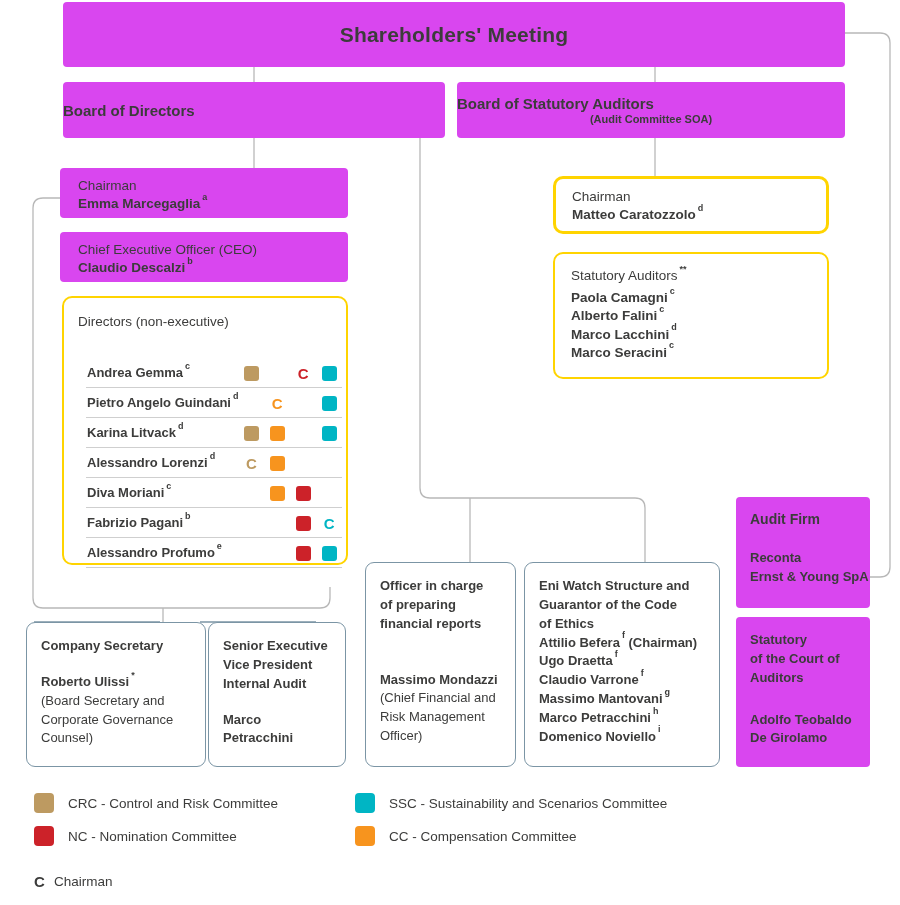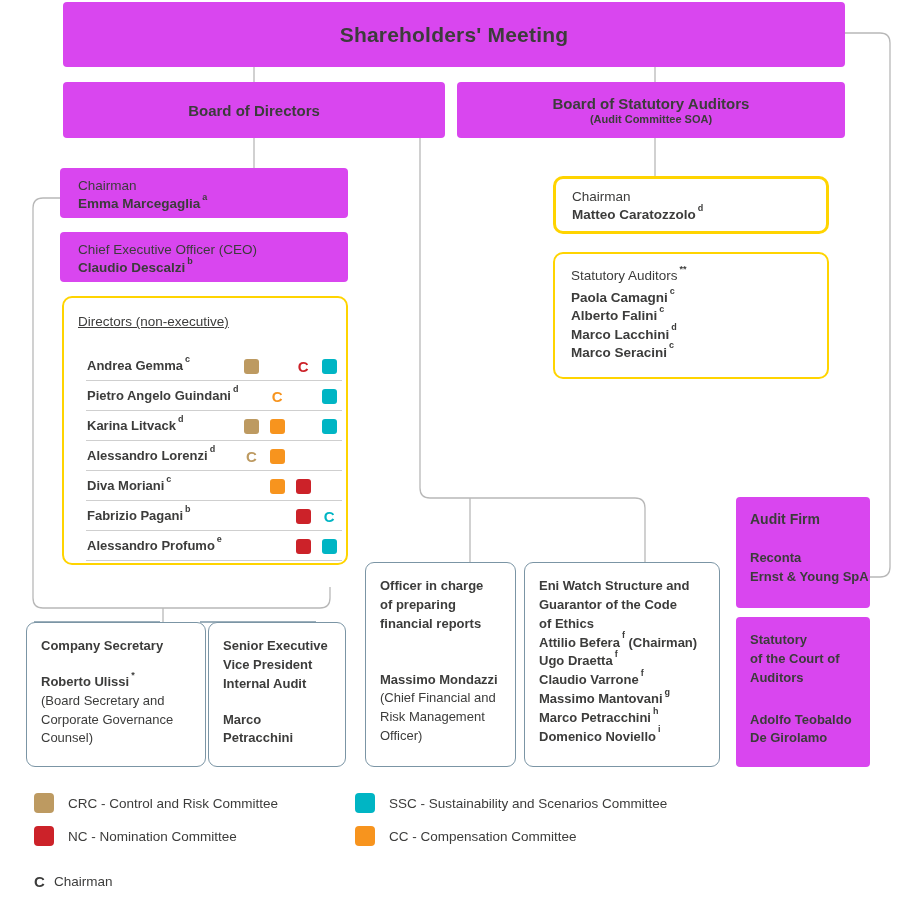--- a/index.html
+++ b/index.html
@@ -36,21 +36,21 @@
   .ybox-title-big {
     font-size: 21px;
     font-weight: bold;
     text-align: center;
     color: #3c3c3b;
     letter-spacing: .2px;
   }
   .ybox-title-mid {
     font-size: 15px;
     font-weight: bold;
-    text-align: center;
+    text-align: left;
     color: #3c3c3b;
   }
   .ybox-sub {
     font-size: 11px;
     font-weight: bold;
     text-align: center;
     color: #3c3c3b;
     margin-top: 1px;
   }
   .center-stack {
@@ -253,21 +253,21 @@
   </div>
 
   <div class="ybox" style="left:60px; top:232px; width:288px; height:50px; padding:9px 0 0 18px;">
     <div class="role-label">Chief Executive Officer (CEO)</div>
     <div class="role-name">
       <span>Claudio Descalzi</span><sup>b</sup>
     </div>
   </div>
 
   <div class="ycard" style="left:62px; top:296px; width:286px; height:269px; padding:16px 12px 0 14px;">
-    <div class="card-head" style="margin-bottom:22px;text-decoration:underline;">Directors (non-executive)</div>
+    <div class="card-head" style="margin-bottom:29px;">Directors (non-executive)</div>
     <table class="dir-table">
       <tbody id="directors-body">
           <tr>
             <td class="dir-name"><span>Andrea Gemma</span><sup>c</sup></td>
             <td class="mark-cell"><span class="sq" style="background: rgb(189, 154, 97);"></span></td>
             <td class="mark-cell"></td>
             <td class="mark-cell"><span class="cmark" style="color: rgb(204, 34, 41);">C</span></td>
             <td class="mark-cell"><span class="sq" style="background: rgb(0, 181, 196);"></span></td>
           </tr>
           <tr>

